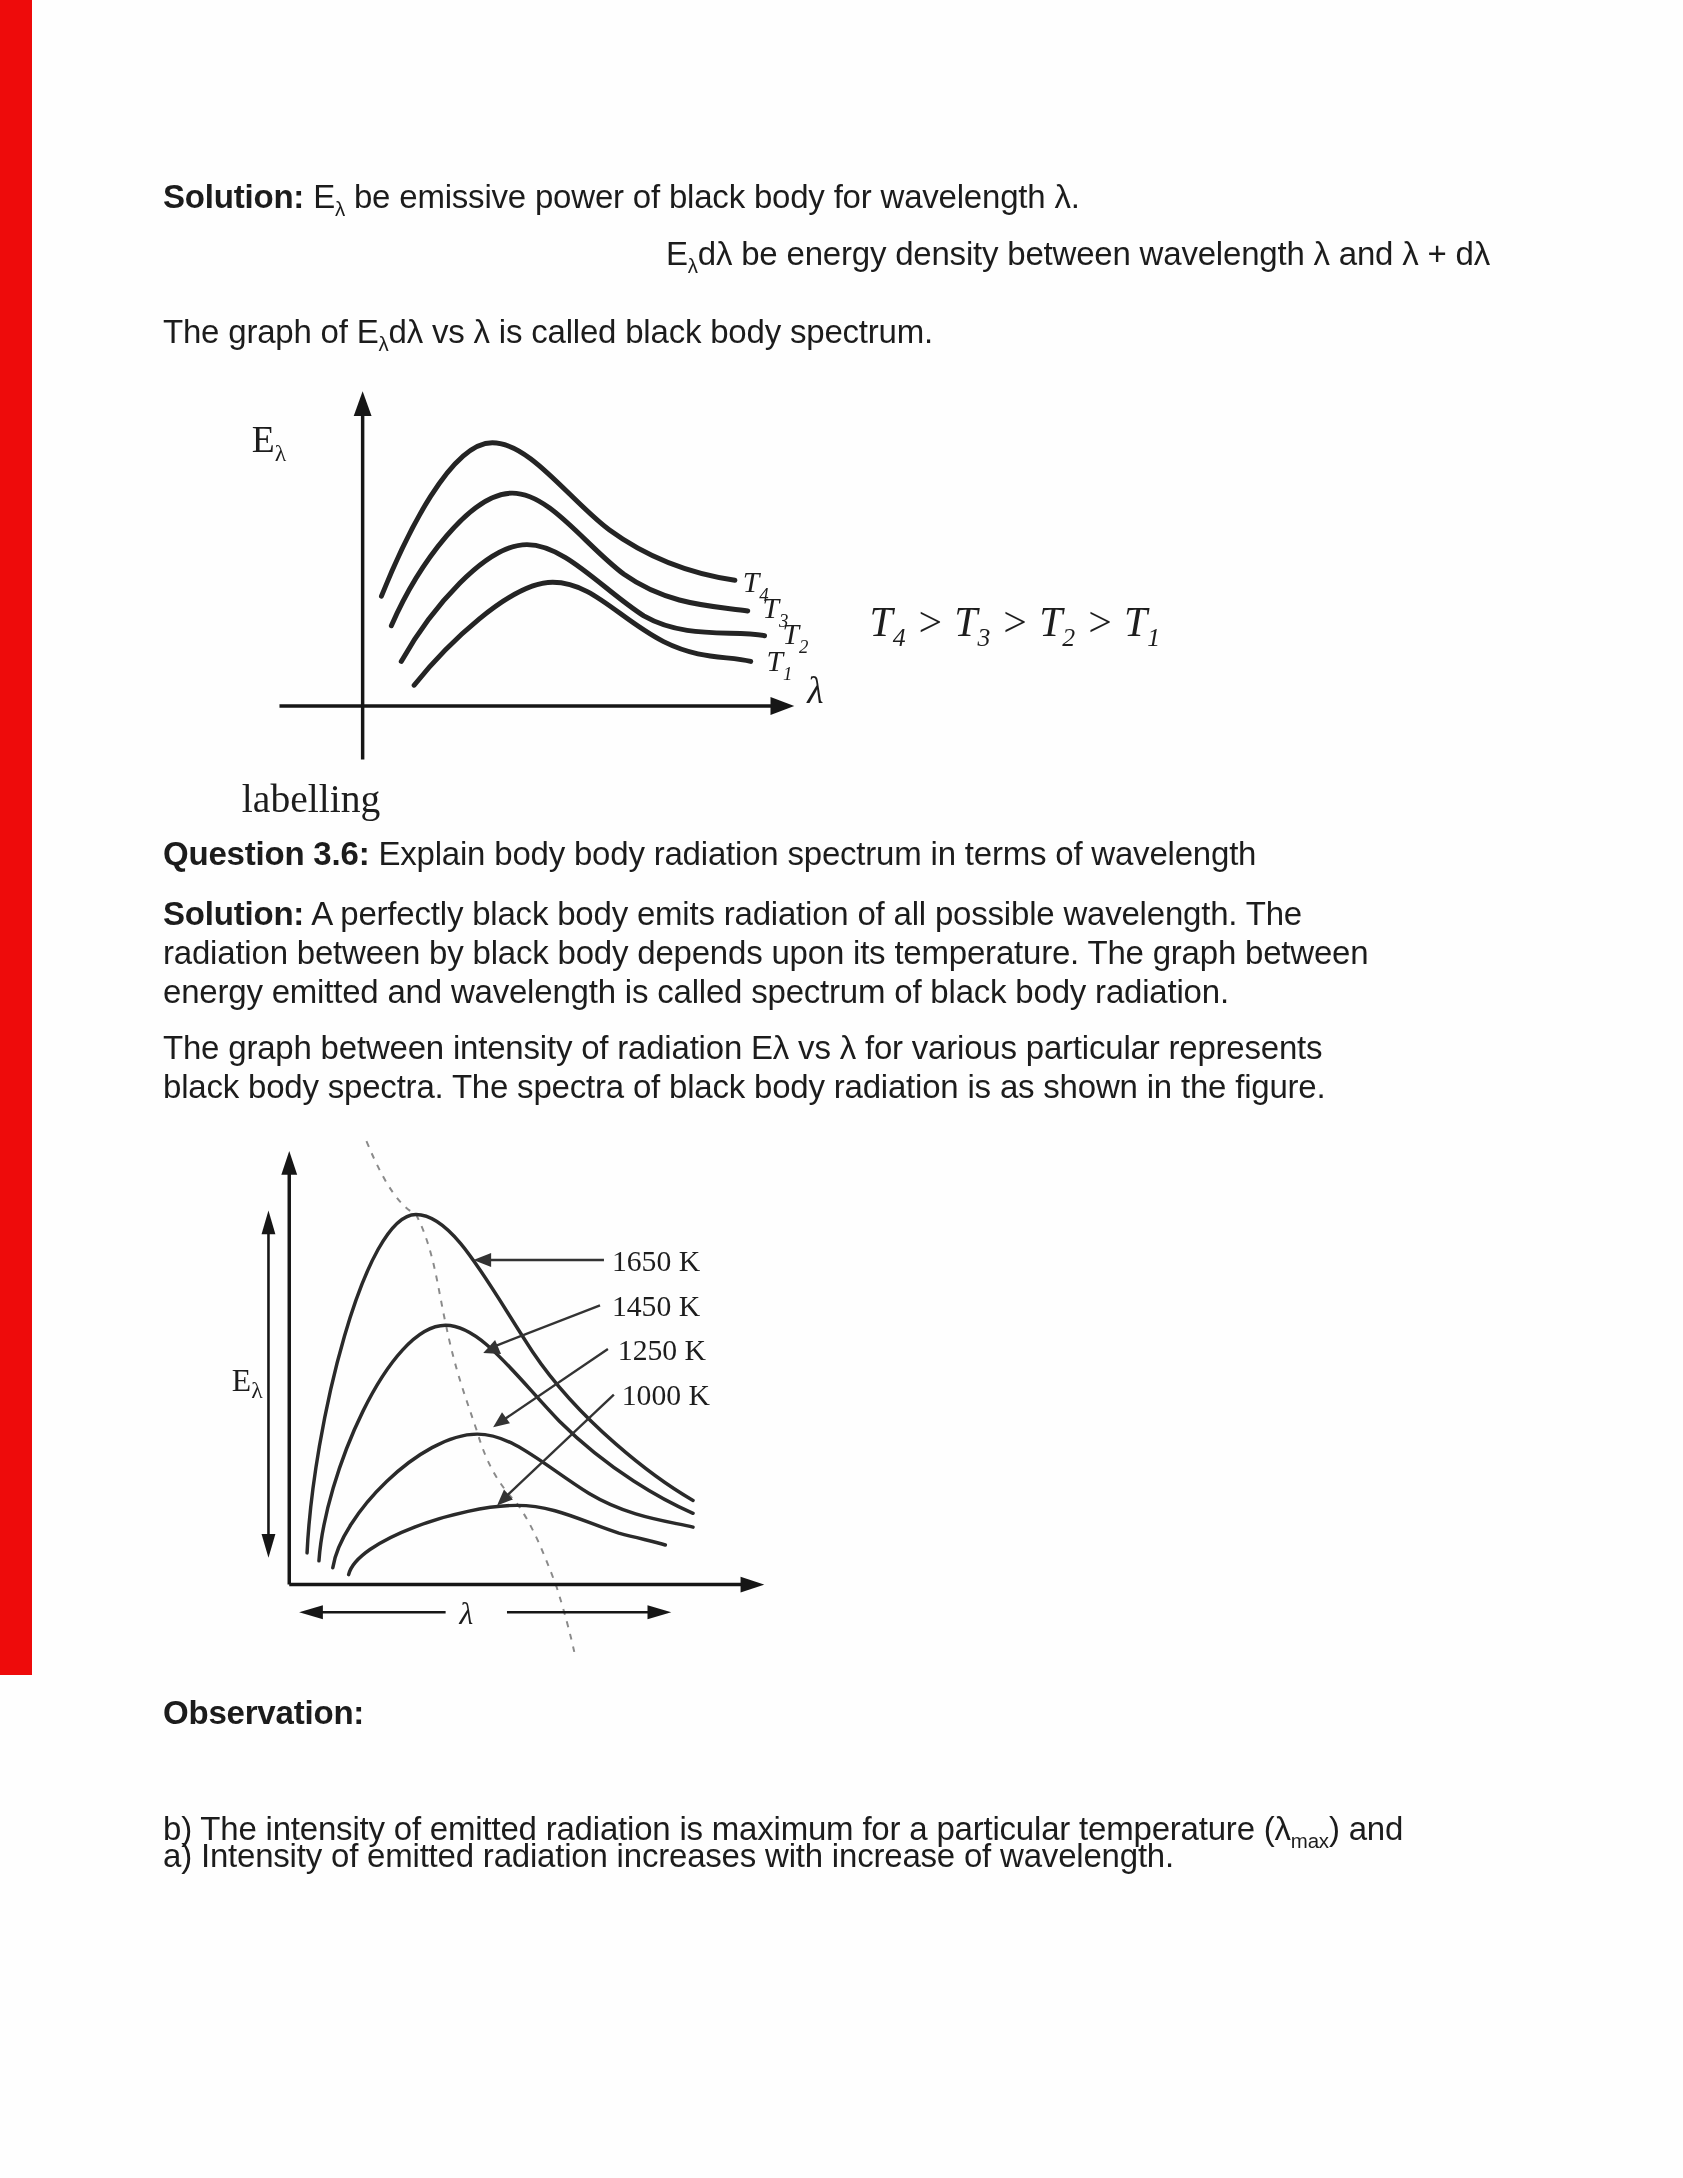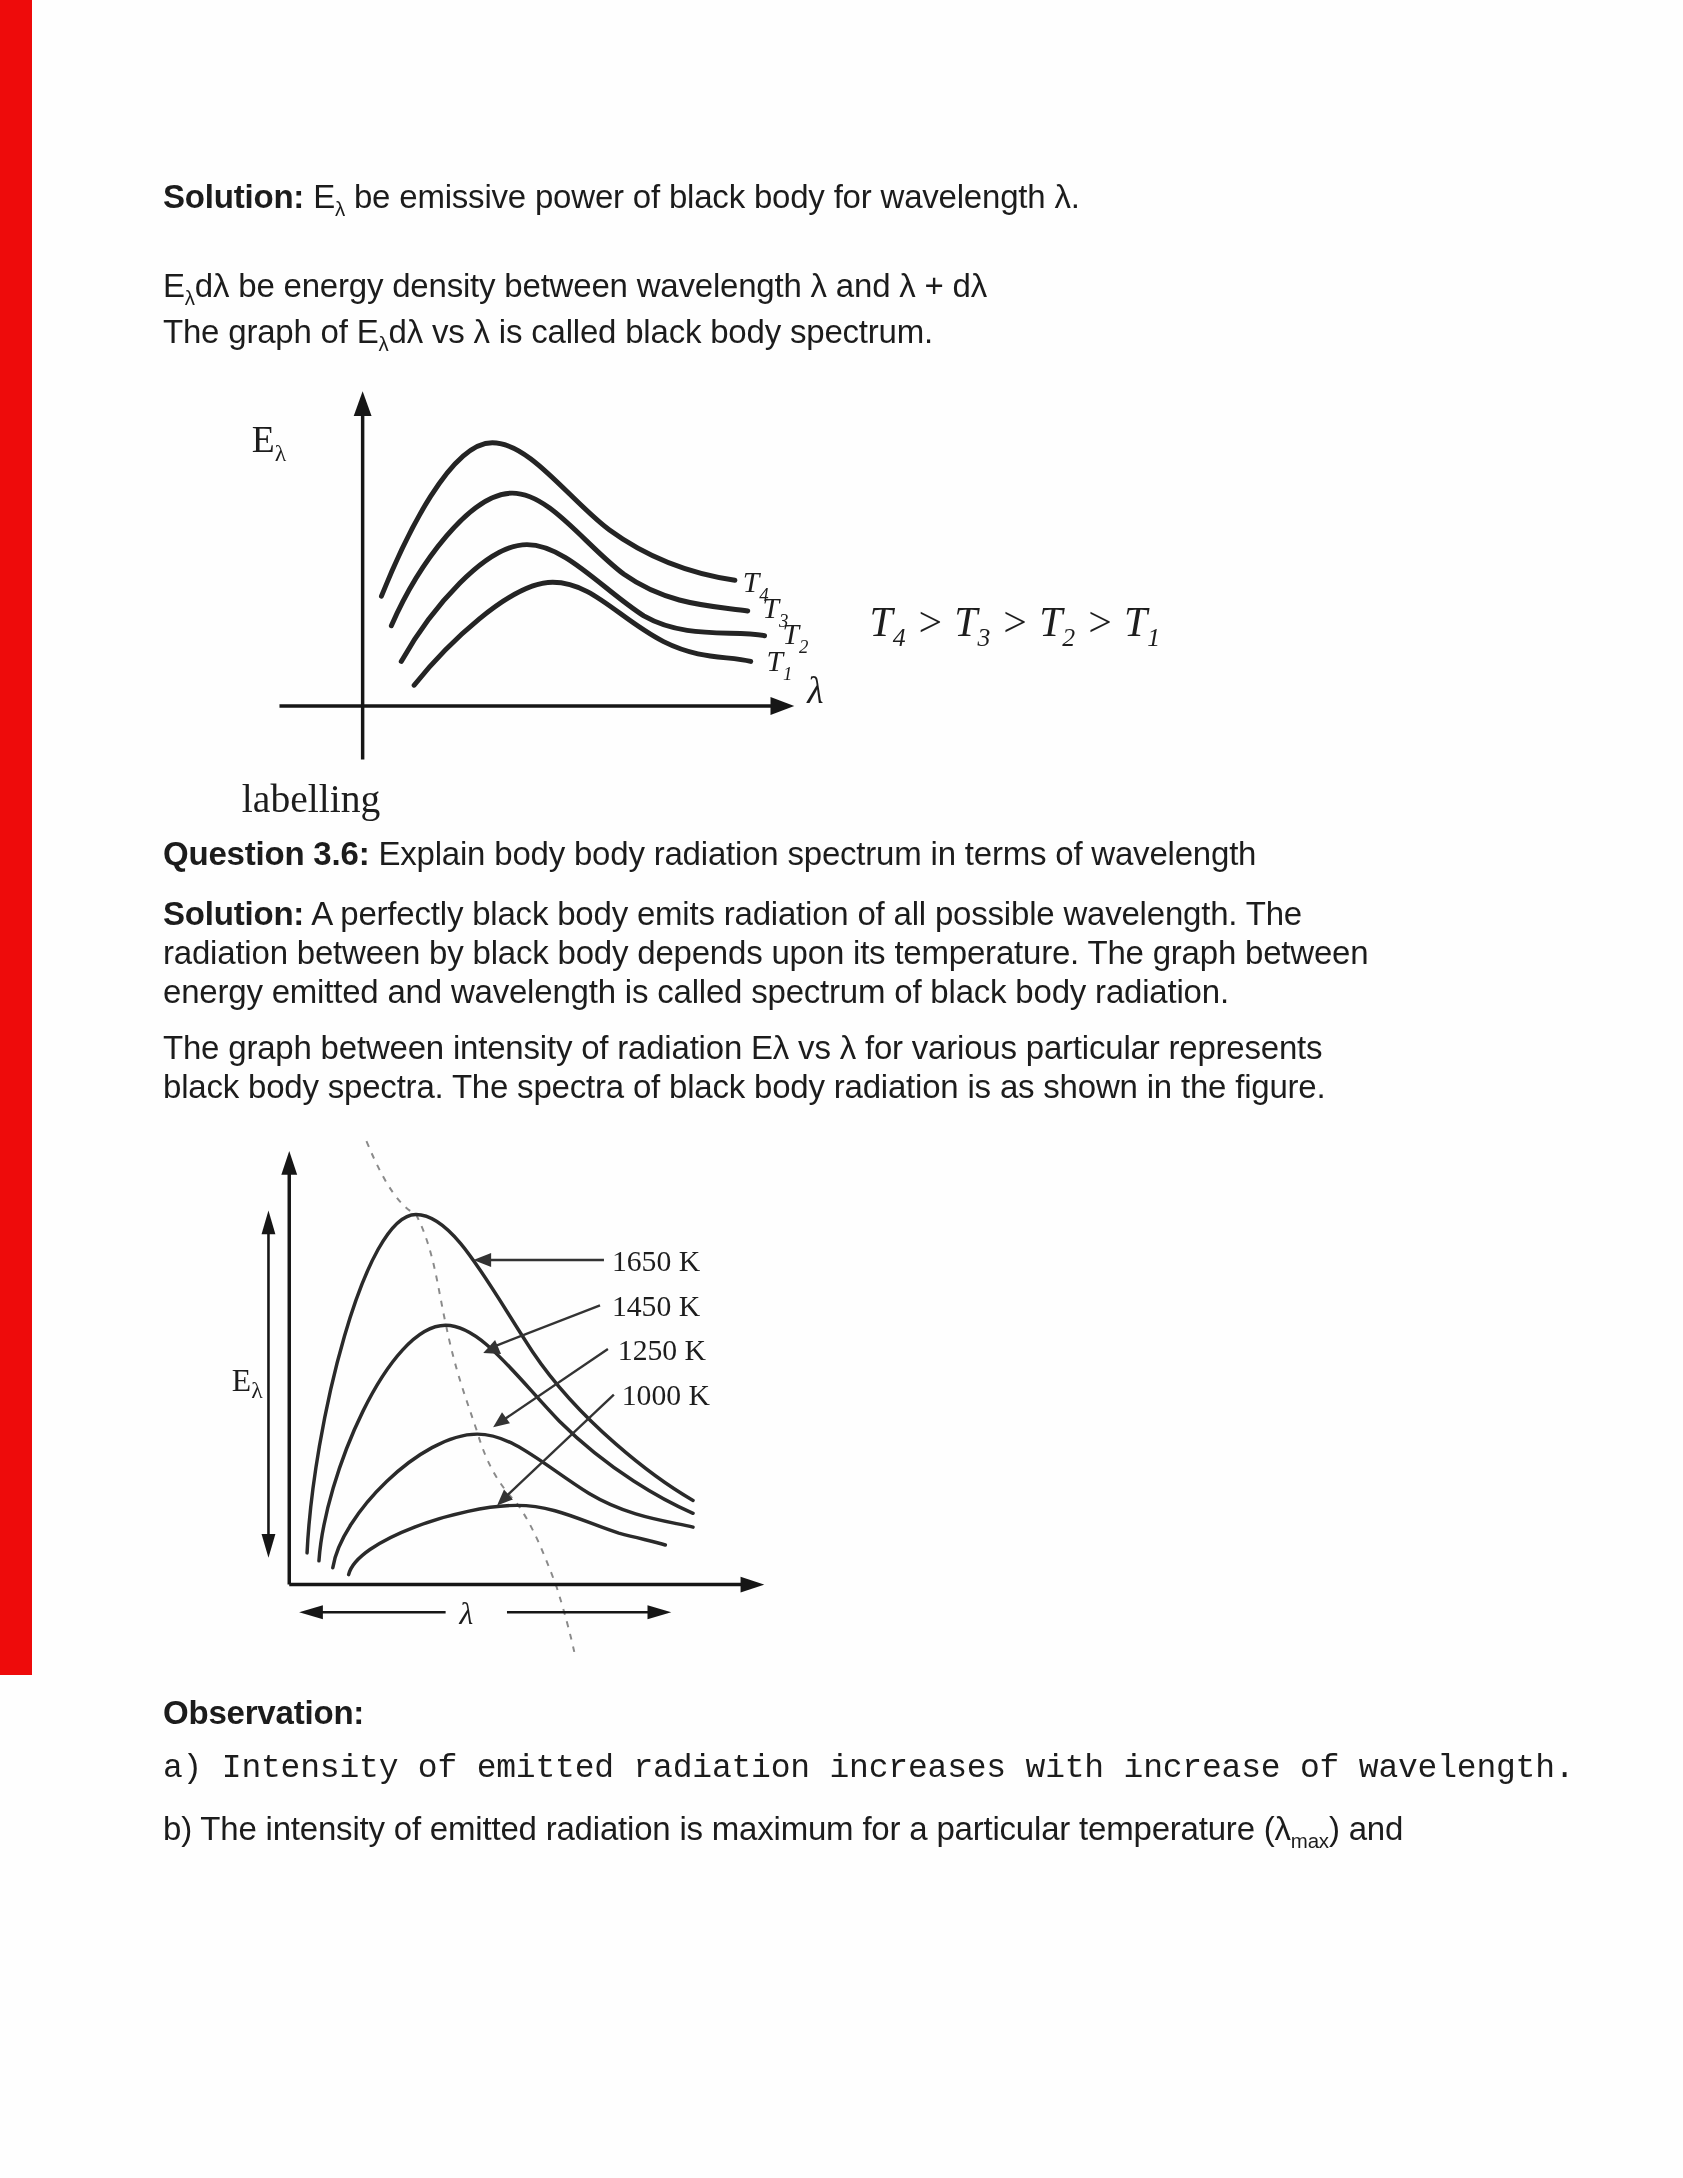--- a/index.html
+++ b/index.html
@@ -45,21 +45,21 @@
   .f-lambda2{font-size:32px;font-style:italic;}
   .f-eaxis2{font-size:32px;}
 </style>
 </head>
 <body>
 
 <div class="red-strip"></div>
 
 <div class="tb" style="top:177px;"><b>Solution:</b><span> E</span><sub>λ</sub><span> be emissive power of black body for wavelength λ.</span></div>
 
-<div class="tb" style="top:266px;"><span>E</span><sub>λ</sub><span>dλ be energy density between wavelength λ and λ + dλ</span></div>
+<div class="tb" style="top:234px;text-align:right;"><span>E</span><sub>λ</sub><span>dλ be energy density between wavelength λ and λ + dλ</span></div>
 
 <div class="tb" style="top:312px;"><span>The graph of E</span><sub>λ</sub><span>dλ vs λ is called black body spectrum.</span></div>
 
 <svg class="fig" style="left:228px;top:386px;" width="990" height="441" viewBox="0 0 1000 445">
 
   <line class="axis" x1="136" y1="22" x2="136" y2="377"></line>
   <polygon class="ah" points="136,5 127,30 145,30"></polygon>
   <line class="axis" x1="52" y1="323" x2="554" y2="323"></line>
   <polygon class="ah" points="572,323 548,314 548,332"></polygon>
 
@@ -123,16 +123,16 @@
   <text class="f-serif f-temp" x="398" y="189">1450 K</text>
   <text class="f-serif f-temp" x="404" y="233">1250 K</text>
   <text class="f-serif f-temp" x="408" y="279">1000 K</text>
 
   <text class="f-serif f-eaxis2" x="14" y="264"><tspan>E</tspan><tspan class="e-sub" dy="8">λ</tspan></text>
   <text class="f-serif f-lambda2" x="244" y="500">λ</text>
 </svg>
 
 <div class="tb" style="top:1693px;"><b>Observation:</b></div>
 
-<div class="tb" style="top:1749px;font-family:Liberation Mono, monospace;">a) Intensity of emitted radiation increases with increase of wavelength.</div>
+<div class="tb" style="top:1836px;">a) Intensity of emitted radiation increases with increase of wavelength.</div>
 
 <div class="tb" style="top:1809px;"><span>b) The intensity of emitted radiation is maximum for a particular temperature (λ</span><sub>max</sub><span>) and</span><br></div>
 
 
 </body></html>

